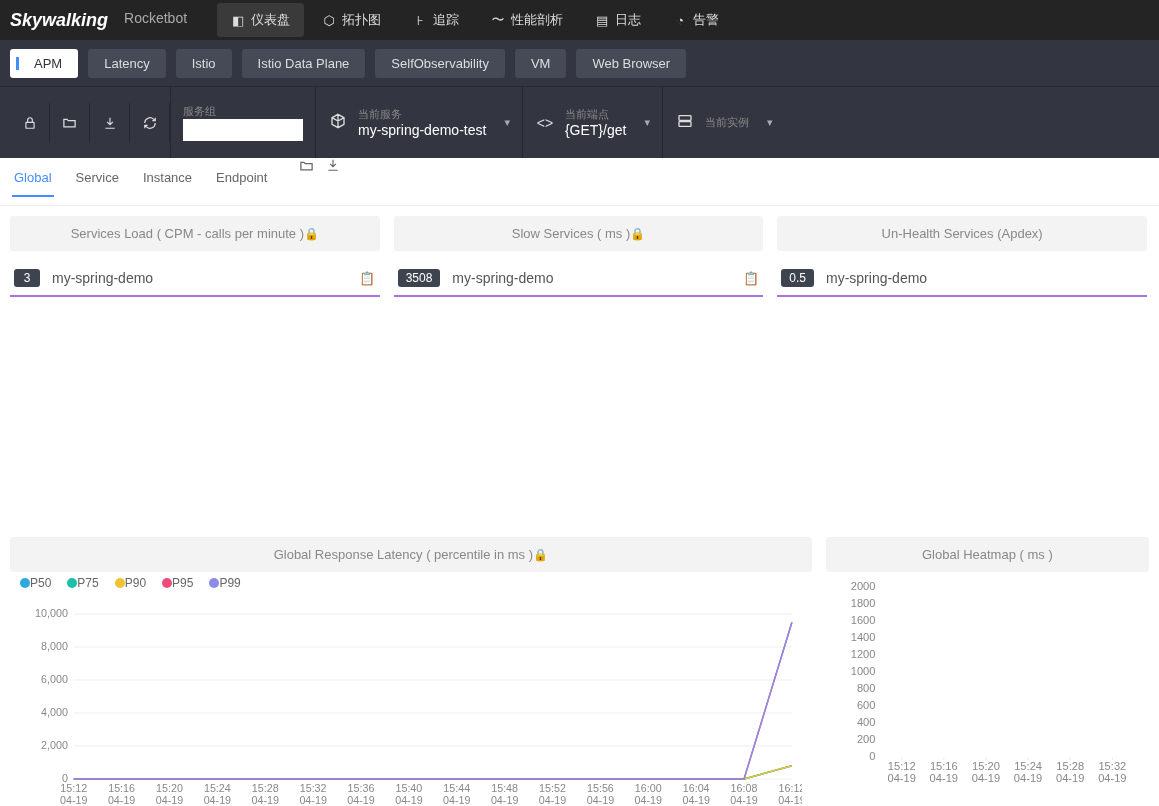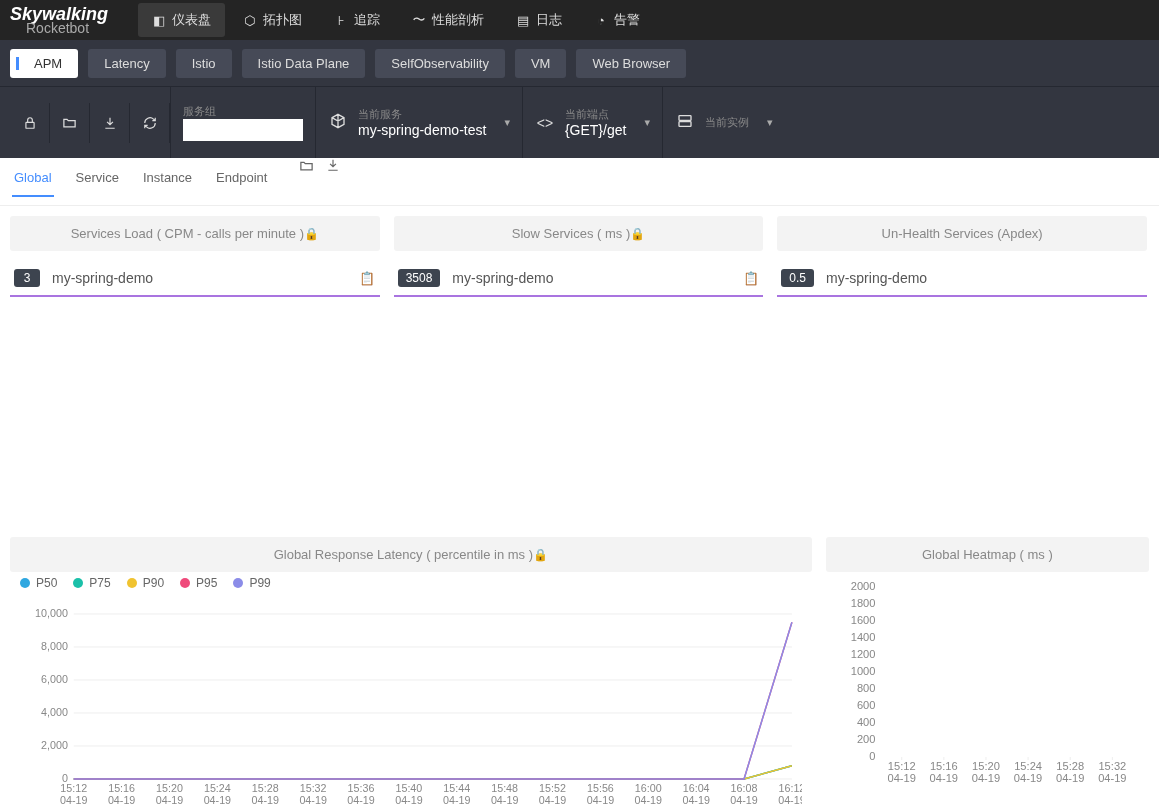--- a/index.html
+++ b/index.html
@@ -1,19 +1,19 @@
 <!DOCTYPE html>
 <html><head>
 <meta charset="utf-8">
 <style>
 * { margin: 0; padding: 0; box-sizing: border-box; }
 body { font-family: -apple-system, BlinkMacSystemFont, "Segoe UI", Arial, sans-serif; background: #fff; color: #333; font-size: 13px; }
 
 .top-nav { background: #242424; height: 40px; display: flex; align-items: center; padding: 0 10px; }
-.logo { color: #fff; font-size: 18px; font-weight: 600; display: flex; flex-direction: column; margin-right: 30px; line-height: 0.9; }
+.logo { color: #fff; font-size: 18px; font-weight: 600; display: flex; flex-direction: row; margin-right: 30px; line-height: 0.9; }
 .logo-main { font-style: italic; }
 .logo-sub { font-size: 14px; font-weight: 400; color: #aaa; margin-left: 16px; }
 .nav-items { display: flex; gap: 4px; }
 .nav-item { color: #ddd; padding: 8px 14px; font-size: 13px; display: flex; align-items: center; gap: 6px; cursor: pointer; border-radius: 3px; }
 .nav-item.active { background: #3a3a3a; }
 .nav-icon { width: 14px; height: 14px; display: inline-flex; align-items: center; justify-content: center; }
 
 .tab-bar { background: #333640; height: 46px; display: flex; align-items: center; padding: 12px 10px; gap: 10px; }
 .tab { background: #464a57; color: #ddd; padding: 7px 16px; font-size: 13px; cursor: pointer; border-radius: 3px; }
 .tab.active { background: #fff; color: #333; position: relative; }
@@ -48,21 +48,21 @@
 .panel-lock { color: #bbb; font-size: 12px; }
 .panel-body { padding: 10px 0; }
 
 .metric-row { display: flex; align-items: center; gap: 12px; padding: 8px 4px; border-bottom: 2px solid #a974e0; }
 .metric-badge { background: #3d444f; color: #fff; padding: 2px 8px; border-radius: 3px; font-size: 12px; font-weight: 500; min-width: 26px; text-align: center; }
 .metric-name { color: #555; font-size: 14px; flex: 1; }
 .metric-clip { color: #bbb; font-size: 13px; }
 
 .chart-container { position: relative; height: 250px; padding: 10px 10px 0 10px; }
 .legend { display: flex; gap: 16px; padding: 4px 10px; }
-.legend-item { display: flex; align-items: center; gap: 6px; font-size: 12px; color: #666; }
+.legend-item { display: flex; align-items: center; font-size: 12px; color: #666; }
 .legend-dot { width: 10px; height: 10px; border-radius: 50%; }
 
 svg.chart { width: 100%; height: 210px; }
 .axis-label { font-size: 11px; fill: #888; }
 .grid-line { stroke: #eee; stroke-width: 1; }
 .data-line { fill: none; stroke-width: 1.5; }
 
 </style>
 </head>
 <body>

